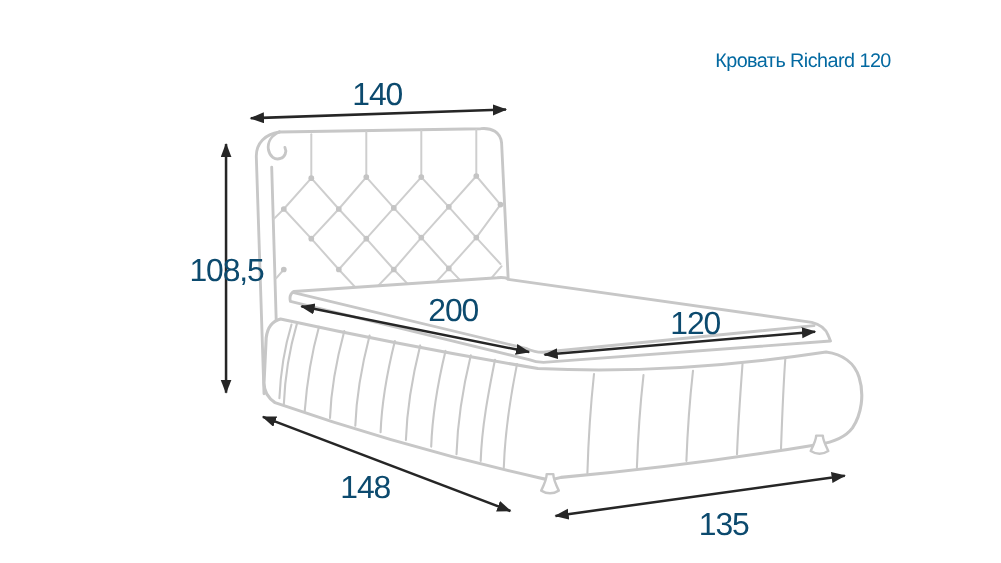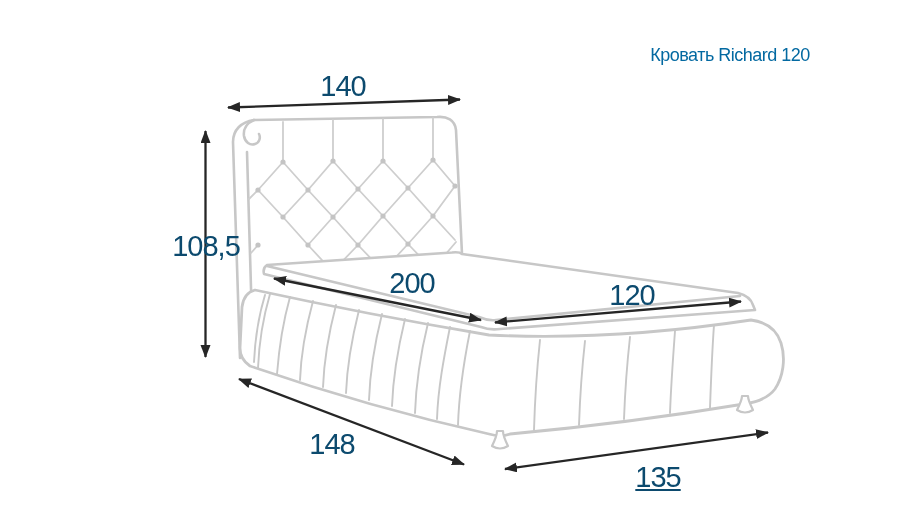--- a/index.html
+++ b/index.html
@@ -153,14 +153,14 @@
   <div class="dim-label" style="left:343px;top:72px;">140</div>
 
   <div class="dim-label" style="left:163px;top:232px;margin-left:43px;">108,5</div>
 
   <div class="dim-label" style="left:412px;top:269px;text-align:right;">200</div>
 
   <div class="dim-label" style="left:600px;top:281px;margin-left:32px;">120</div>
 
   <div class="dim-label" style="left:332px;top:430px;">148</div>
 
-  <div class="dim-label" style="left:658px;top:463px;text-decoration:underline;">135</div>
+  <div class="dim-label" style="left:658px;top:463px;">135</div>
 </div>
 
 </body></html>

